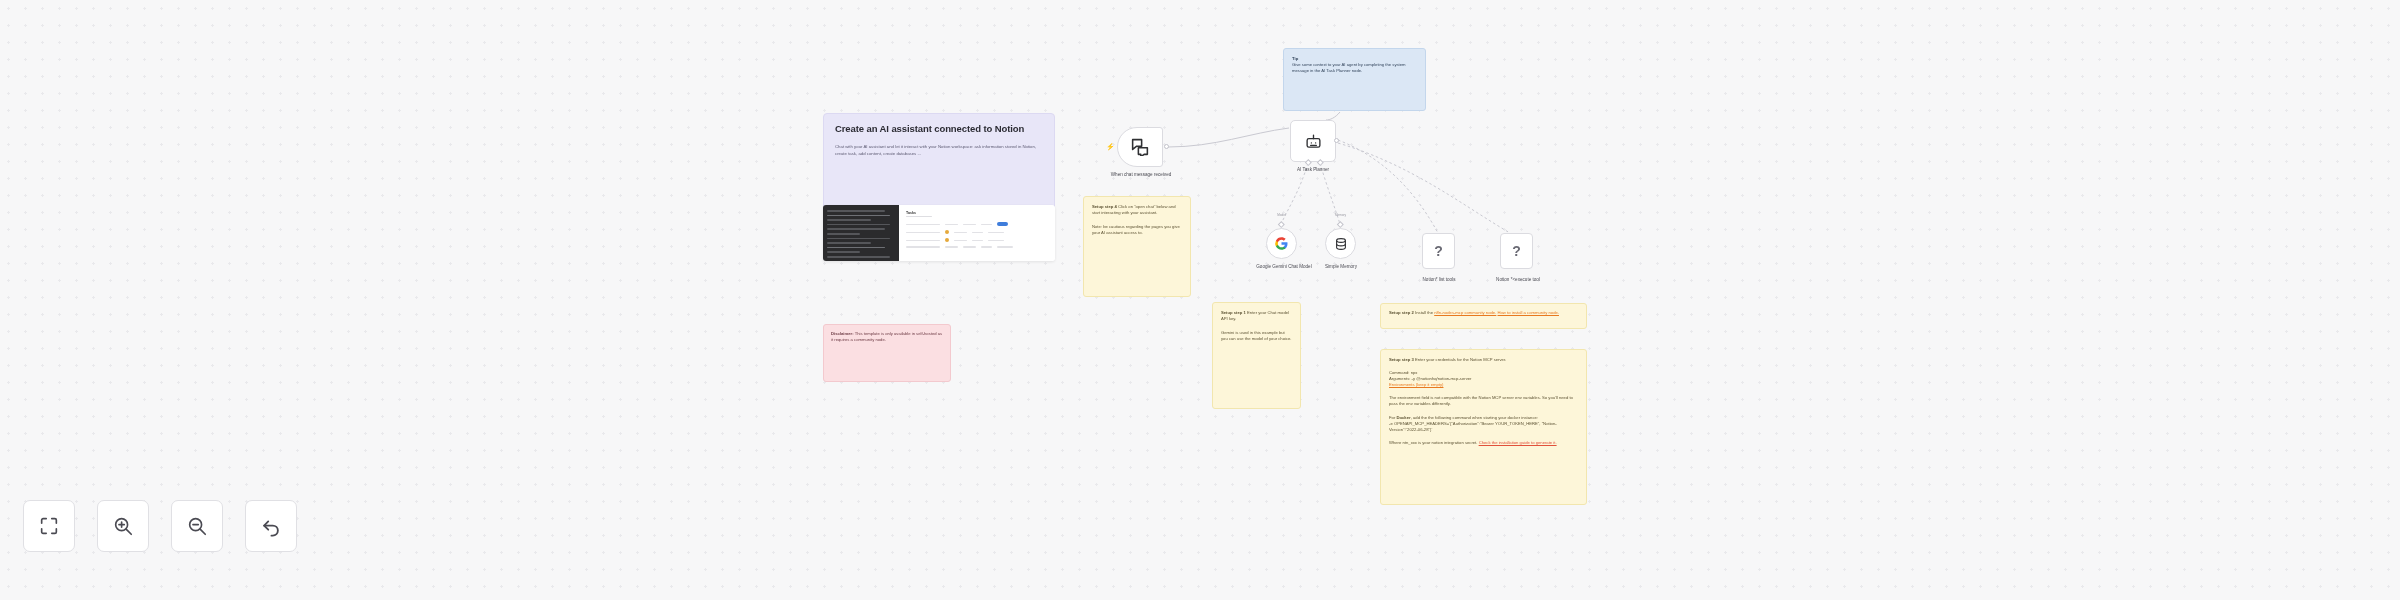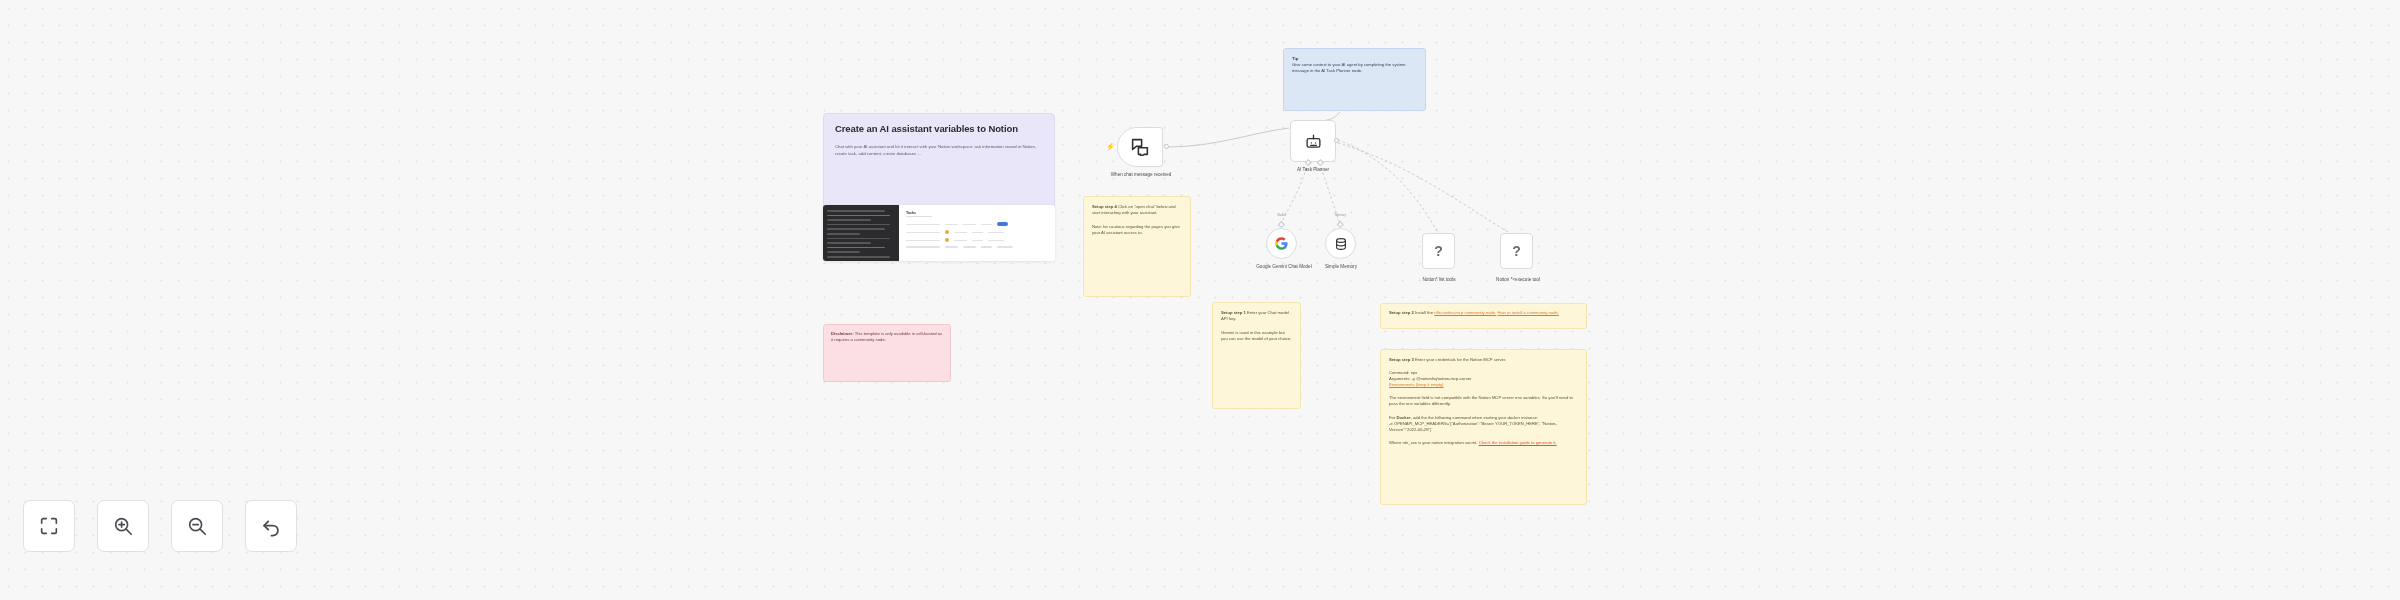--- a/index.html
+++ b/index.html
@@ -110,21 +110,21 @@
     <path d="M1308 163 C 1300 190, 1290 205, 1281 224" stroke="#c9c9d1" stroke-width="1" fill="none" stroke-dasharray="2.5,2.5"></path>
 
     <path d="M1320 163 C 1328 190, 1334 205, 1340 224" stroke="#c9c9d1" stroke-width="1" fill="none" stroke-dasharray="2.5,2.5"></path>
 
     <path d="M1338 140 C 1390 160, 1420 200, 1438 233" stroke="#c9c9d1" stroke-width="1" fill="none" stroke-dasharray="2.5,2.5"></path>
 
     <path d="M1338 143 C 1412 165, 1462 205, 1510 233" stroke="#c9c9d1" stroke-width="1" fill="none" stroke-dasharray="2.5,2.5"></path>
   </svg>
 
   <div id="header-card">
-    <div id="header-title">Create an AI assistant variables to Notion</div>
+    <div id="header-title">Create an AI assistant connected to Notion</div>
     <div id="header-desc">Chat with your AI assistant and let it interact with your Notion workspace: ask information stored in Notion, create task, add content, create databases ...</div>
   </div>
 
   <div id="header-thumb">
     <div id="thumb-dark">
       <div class="ln w1"></div>
         <div class="ln w3 br"></div>
         <div class="ln w2"></div>
       <div class="ln w3"></div>
         <div class="ln w1"></div>

